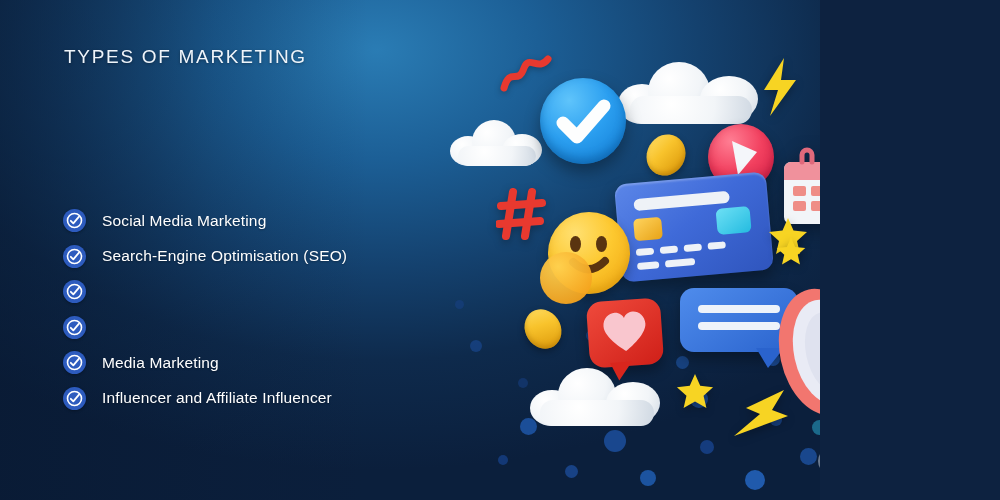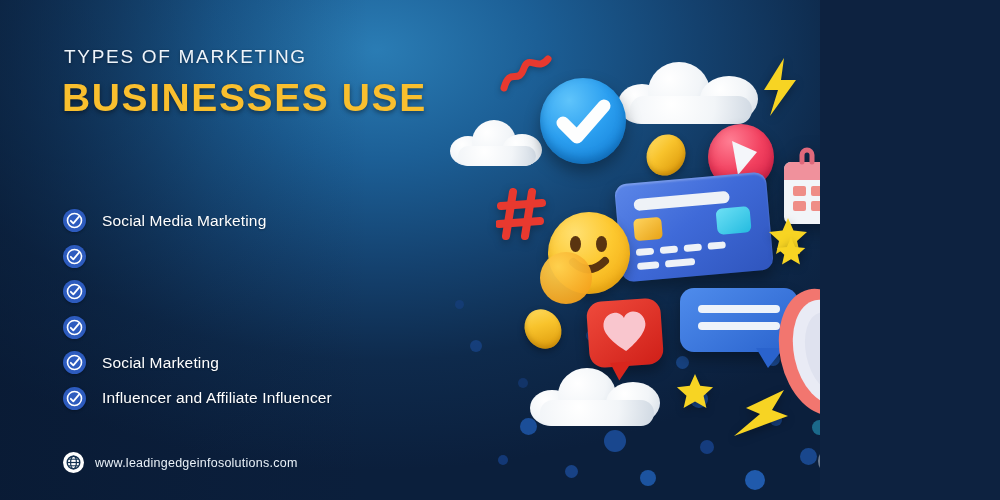--- a/index.html
+++ b/index.html
@@ -318,84 +318,72 @@
       <path d="M20 2 L25.5 14.5 L39 16 L29 25 L32 38 L20 31 L8 38 L11 25 L1 16 L14.5 14.5 Z" fill="#f7d423"></path>
     </svg>
 
   </div>
 
   <div class="left">
 
     <div class="eyebrow">TYPES OF MARKETING</div>
 
     <div class="headline">
-      <div>BUSINESSES USE</div>
     </div>
 
     <div class="list">
       <div class="item">
         <span class="chk">
           <svg width="17" height="17" viewBox="0 0 17 17">
             <circle cx="8.5" cy="8.5" r="7" fill="none" stroke="#fff" stroke-width="1.6"></circle>
             <path d="M4.8 8.8 L7.3 11.3 L13 4.6" stroke="#fff" stroke-width="1.8" fill="none" stroke-linecap="round" stroke-linejoin="round"></path>
           </svg>
         </span>
         <span class="itext">Social Media Marketing</span>
       </div>
       <div class="item">
         <span class="chk">
           <svg width="17" height="17" viewBox="0 0 17 17">
             <circle cx="8.5" cy="8.5" r="7" fill="none" stroke="#fff" stroke-width="1.6"></circle>
             <path d="M4.8 8.8 L7.3 11.3 L13 4.6" stroke="#fff" stroke-width="1.8" fill="none" stroke-linecap="round" stroke-linejoin="round"></path>
           </svg>
         </span>
-      </div>
-      <div class="item">
-        <span class="chk">
-          <svg width="17" height="17" viewBox="0 0 17 17">
-            <circle cx="8.5" cy="8.5" r="7" fill="none" stroke="#fff" stroke-width="1.6"></circle>
-            <path d="M4.8 8.8 L7.3 11.3 L13 4.6" stroke="#fff" stroke-width="1.8" fill="none" stroke-linecap="round" stroke-linejoin="round"></path>
-          </svg>
-        </span>
-      </div>
-      <div class="item">
-        <span class="chk">
-          <svg width="17" height="17" viewBox="0 0 17 17">
-            <circle cx="8.5" cy="8.5" r="7" fill="none" stroke="#fff" stroke-width="1.6"></circle>
-            <path d="M4.8 8.8 L7.3 11.3 L13 4.6" stroke="#fff" stroke-width="1.8" fill="none" stroke-linecap="round" stroke-linejoin="round"></path>
-          </svg>
-        </span>
-      </div>
-      <div class="item">
-        <span class="chk">
-          <svg width="17" height="17" viewBox="0 0 17 17">
-            <circle cx="8.5" cy="8.5" r="7" fill="none" stroke="#fff" stroke-width="1.6"></circle>
-            <path d="M4.8 8.8 L7.3 11.3 L13 4.6" stroke="#fff" stroke-width="1.8" fill="none" stroke-linecap="round" stroke-linejoin="round"></path>
-          </svg>
-        </span>
-        <span class="itext">Social Marketing</span>
+        <span class="itext">Search-Engine Optimisation (SEO)</span>
+      </div>
+      <div class="item">
+        <span class="chk">
+          <svg width="17" height="17" viewBox="0 0 17 17">
+            <circle cx="8.5" cy="8.5" r="7" fill="none" stroke="#fff" stroke-width="1.6"></circle>
+            <path d="M4.8 8.8 L7.3 11.3 L13 4.6" stroke="#fff" stroke-width="1.8" fill="none" stroke-linecap="round" stroke-linejoin="round"></path>
+          </svg>
+        </span>
+      </div>
+      <div class="item">
+        <span class="chk">
+          <svg width="17" height="17" viewBox="0 0 17 17">
+            <circle cx="8.5" cy="8.5" r="7" fill="none" stroke="#fff" stroke-width="1.6"></circle>
+            <path d="M4.8 8.8 L7.3 11.3 L13 4.6" stroke="#fff" stroke-width="1.8" fill="none" stroke-linecap="round" stroke-linejoin="round"></path>
+          </svg>
+        </span>
+      </div>
+      <div class="item">
+        <span class="chk">
+          <svg width="17" height="17" viewBox="0 0 17 17">
+            <circle cx="8.5" cy="8.5" r="7" fill="none" stroke="#fff" stroke-width="1.6"></circle>
+            <path d="M4.8 8.8 L7.3 11.3 L13 4.6" stroke="#fff" stroke-width="1.8" fill="none" stroke-linecap="round" stroke-linejoin="round"></path>
+          </svg>
+        </span>
+        <span class="itext">Media Marketing</span>
       </div>
       <div class="item">
         <span class="chk">
           <svg width="17" height="17" viewBox="0 0 17 17">
             <circle cx="8.5" cy="8.5" r="7" fill="none" stroke="#fff" stroke-width="1.6"></circle>
             <path d="M4.8 8.8 L7.3 11.3 L13 4.6" stroke="#fff" stroke-width="1.8" fill="none" stroke-linecap="round" stroke-linejoin="round"></path>
           </svg>
         </span>
         <span class="itext">Influencer and Affiliate Influencer</span>
       </div>
     </div>
 
-    <div class="footer">
-      <span class="globe">
-        <svg width="15" height="15" viewBox="0 0 15 15">
-          <circle cx="7.5" cy="7.5" r="6.3" fill="none" stroke="#12304f" stroke-width="1.4"></circle>
-          <ellipse cx="7.5" cy="7.5" rx="2.9" ry="6.3" fill="none" stroke="#12304f" stroke-width="1.2"></ellipse>
-          <line x1="1.2" y1="7.5" x2="13.8" y2="7.5" stroke="#12304f" stroke-width="1.2"></line>
-          <line x1="2.4" y1="4.2" x2="12.6" y2="4.2" stroke="#12304f" stroke-width="1"></line>
-          <line x1="2.4" y1="10.8" x2="12.6" y2="10.8" stroke="#12304f" stroke-width="1"></line>
-        </svg>
-      </span>
-      <span class="furl">www.leadingedgeinfosolutions.com</span>
-    </div>
 
   </div>
 </div>
 
 </body></html>

